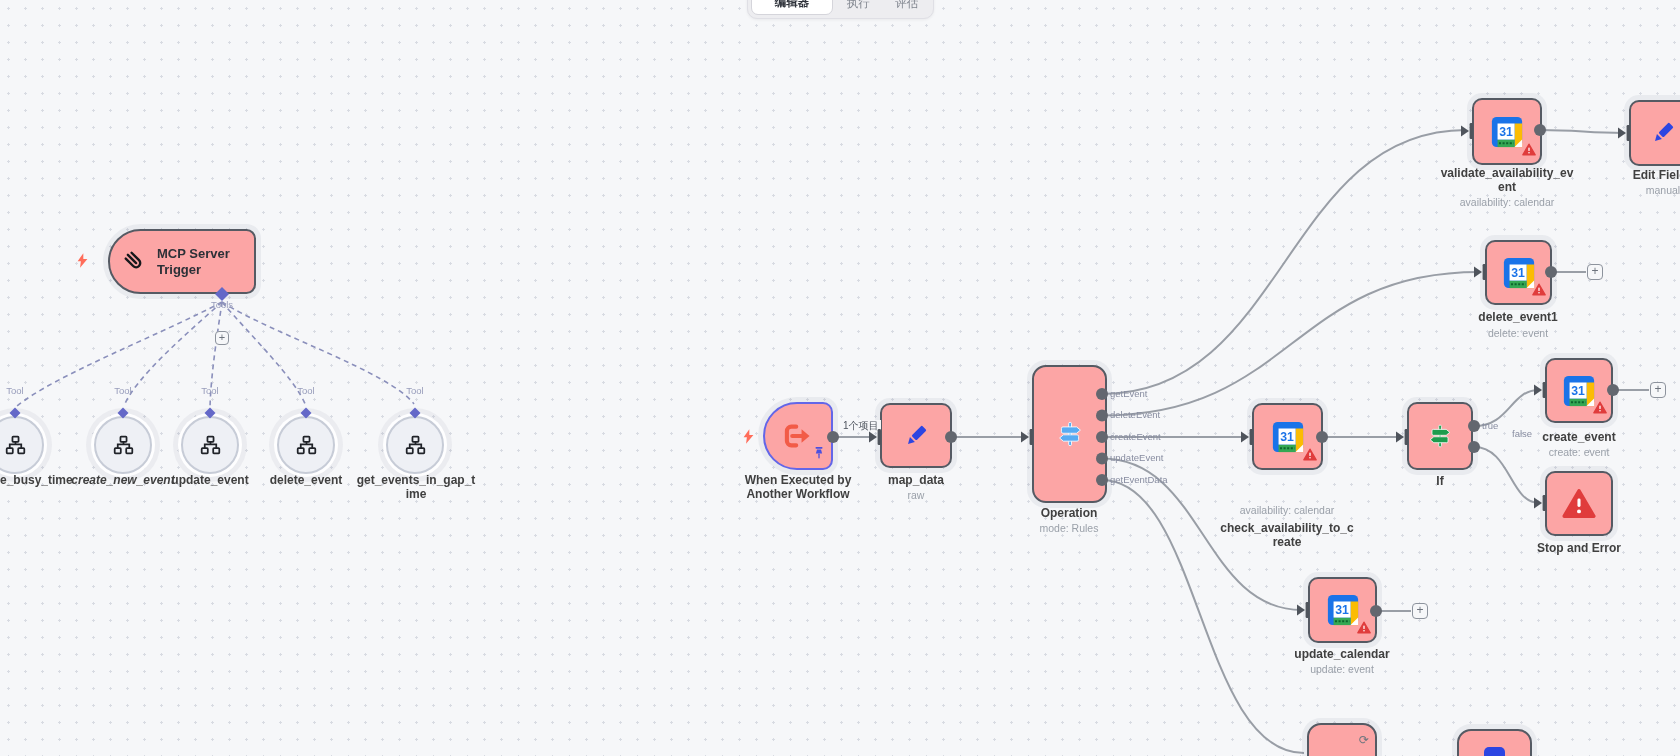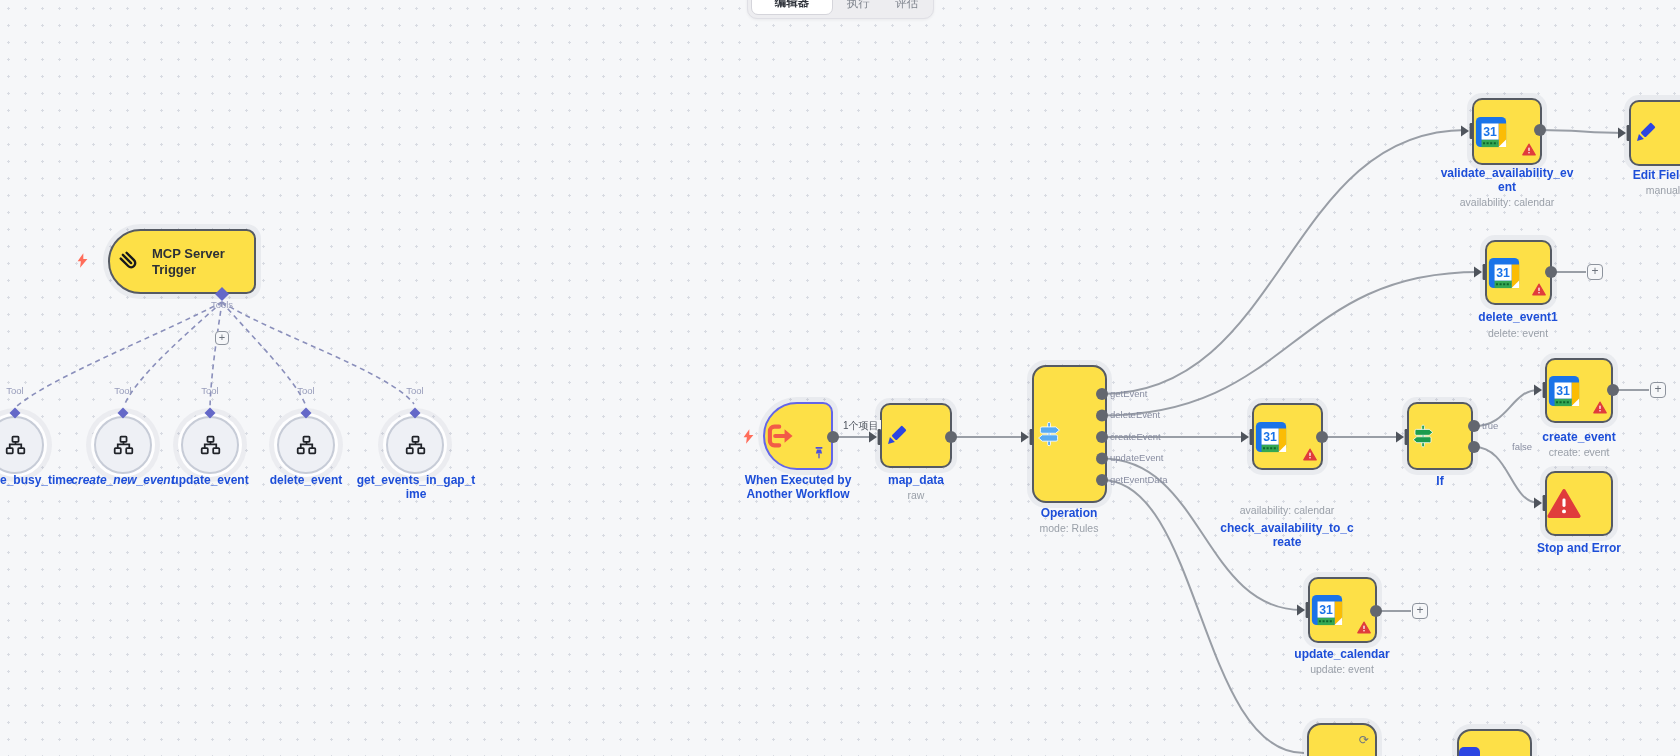--- a/index.html
+++ b/index.html
@@ -6,31 +6,31 @@
   body{
     width:1680px;height:756px;position:relative;overflow:hidden;
     font-family:"Liberation Sans","DejaVu Sans",sans-serif;
     background-color:#f6f7f9;
     background-image:radial-gradient(circle,#d8dbe2 1px,transparent 1.3px);
     background-size:17px 17px;
   }
   svg.layer{position:absolute;left:0;top:0;pointer-events:none;}
   #wires{z-index:1;}
   #ports{z-index:3;}
-  .node{position:absolute;z-index:2;background:#fde047;border:2px solid #555a63;border-radius:10px;
+  .node{position:absolute;z-index:2;background:#fca5a5;border:2px solid #555a63;border-radius:10px;
         box-shadow:0 0 0 5px rgba(95,105,125,.08);box-sizing:border-box;
-        display:flex;align-items:center;justify-content:flex-start;}
+        display:flex;align-items:center;justify-content:center;}
   .node.trigger{border-radius:34px 10px 10px 34px;}
   .node.when{border-color:#6366e8;}
   .node.tall{border-radius:14px;}
   .tool-circle{position:absolute;z-index:2;width:58px;height:58px;border-radius:50%;
         background:#eef0f5;border:2px solid #c7ccd7;box-sizing:border-box;
         box-shadow:0 0 0 3px rgba(255,255,255,.95),0 0 0 8px rgba(95,105,125,.07);
         display:flex;align-items:center;justify-content:center;}
-  .lbl{position:absolute;z-index:3;font-size:12px;font-weight:700;color:#1d4ed8;
+  .lbl{position:absolute;z-index:3;font-size:12px;font-weight:700;color:#404040;
        text-align:center;line-height:14px;}
   .sub{position:absolute;z-index:3;font-size:10.5px;font-weight:400;color:#9aa0a9;
        text-align:center;line-height:13px;}
   .wrap{word-break:break-all;}
   .portlbl{position:absolute;z-index:3;font-size:9.5px;color:#878ca0;line-height:11px;}
   .portlbl.center{text-align:center;}
   .wire-count{position:absolute;z-index:3;font-size:10px;color:#4c525c;background:#f6f7f9;
        padding:0 2px;line-height:12px;}
   .plus-btn{position:absolute;z-index:3;width:16px;height:16px;box-sizing:border-box;
        border:1.5px solid #8d939d;border-radius:4px;color:#6d737d;background:#f6f7f9;
@@ -244,21 +244,21 @@
   <svg width="28" height="28" viewBox="0 0 36 36">
     <g fill="#1d9c4d" stroke="#fff" stroke-width="1">
       <rect x="16.4" y="4" width="3.4" height="28" rx="1.6"></rect>
       <path d="M9.5 9.5 h16.5 l4.5 3.8 l-4.5 3.8 H9.5 a1.8 1.8 0 0 1 -1.8 -1.8 v-4 a1.8 1.8 0 0 1 1.8 -1.8 Z"></path>
       <path d="M26.5 19 H10 l-4.5 3.8 l4.5 3.8 h16.5 a1.8 1.8 0 0 0 1.8 -1.8 v-4 a1.8 1.8 0 0 0 -1.8 -1.8 Z"></path>
     </g>
   </svg>
 </div>
 <div class="lbl" style="left:1410px;top:474px;width:60px;">If</div>
 <div class="portlbl" style="left:1482px;top:420px;">true</div>
-<div class="portlbl" style="left:1482px;top:441px;padding-left:30px;">false</div>
+<div class="portlbl" style="left:1482px;top:428px;padding-left:30px;">false</div>
 
 <div class="node" style="left:1545px;top:358px;width:68px;height:65px;">
   <svg width="34" height="34" viewBox="0 0 36 36">
     <rect x="2" y="2" width="32" height="32" rx="5" fill="#1a73e8"></rect>
     <rect x="26" y="9" width="8" height="25" fill="#fbbc04"></rect>
     <rect x="8" y="26" width="18" height="8" fill="#34a853"></rect>
     <rect x="8" y="9" width="18" height="17" fill="#fff"></rect>
     <line x1="9.5" y1="30" x2="25" y2="30" stroke="#0d652d" stroke-width="2.2" stroke-dasharray="2.2 1.6"></line>
     <path d="M34 26 V34 H26 Z" fill="#fff"></path>
     <text x="17" y="22.5" text-anchor="middle" font-size="13" font-weight="bold" fill="#1a73e8" font-family="Liberation Sans,sans-serif">31</text>

